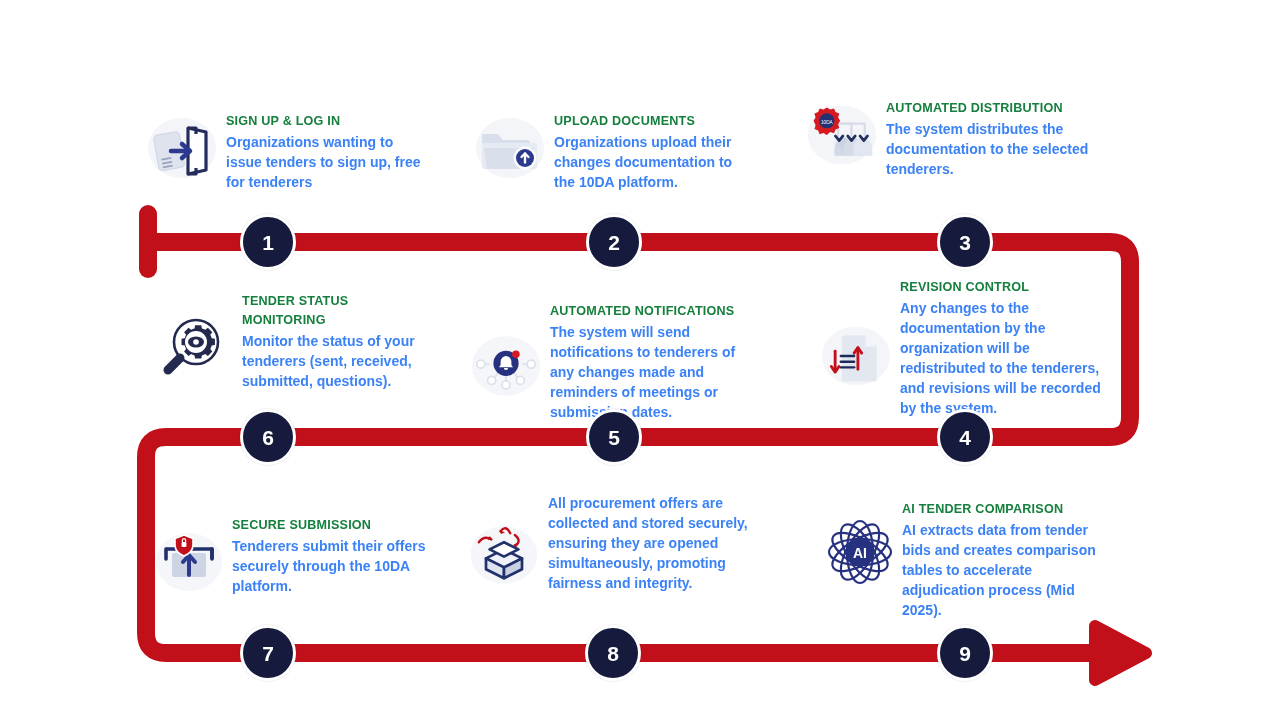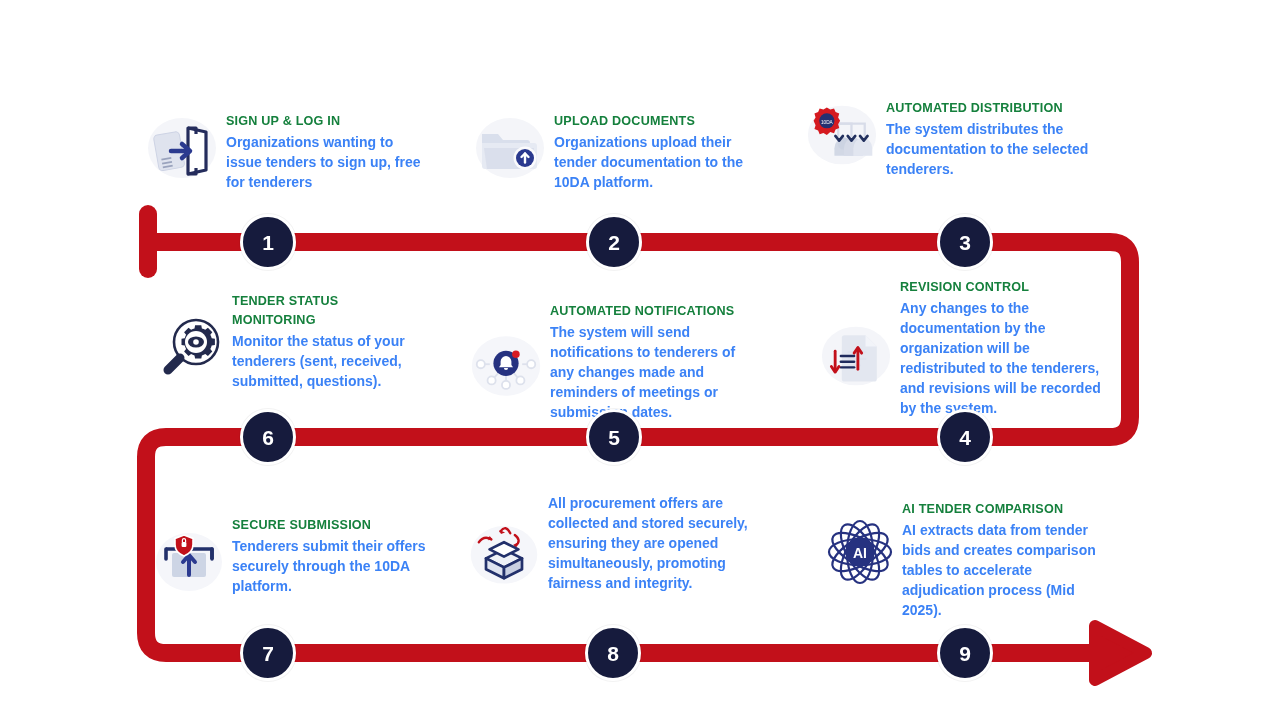--- a/index.html
+++ b/index.html
@@ -139,21 +139,21 @@
         <path d="M8 31 h52 a3 3 0 0 1 3 3 v20 a3 3 0 0 1 -3 3 H11 a3 3 0 0 1 -3 -3 Z" fill="#e6eaf3"></path>
         <path d="M10 36 h50 l-5 21 H13 Z" fill="#cfd6e6" opacity="0.55"></path>
         <circle cx="51" cy="46" r="11.5" fill="#ffffff" opacity="0.85"></circle>
         <circle cx="51" cy="46" r="9" fill="#2b3a8f"></circle>
         <path d="M51 41.5 L51 50.5" stroke="#ffffff" stroke-width="2.4" stroke-linecap="round"></path>
         <path d="M47.5 45 L51 41.5 L54.5 45" fill="none" stroke="#ffffff" stroke-width="2.4" stroke-linecap="round" stroke-linejoin="round"></path>
       </svg>
     </div>
     <div class="card-text">
       <div class="card-title">UPLOAD DOCUMENTS</div>
-      <div class="card-desc">Organizations upload their tender documentation to the 10DA platform.</div>
+      <div class="card-desc">Organizations upload their changes documentation to the 10DA platform.</div>
     </div>
   </div>
 
   <div class="card" style="left:806px; top:99px; width:290px;">
     <div class="card-icon">
       <svg width="76" height="76" viewBox="0 0 76 76">
         <ellipse cx="38" cy="38" rx="36" ry="31" fill="#f4f5f9"></ellipse>
         <g opacity="0.9">
           <path d="M34 26 h14 v14" fill="none" stroke="#d5dae8" stroke-width="2.4"></path>
           <path d="M34 26 h28 v14" fill="none" stroke="#d5dae8" stroke-width="2.4"></path>
@@ -180,21 +180,21 @@
           <text x="0" y="2" font-family="Liberation Sans, sans-serif" font-size="5" fill="#ffffff" text-anchor="middle">10DA</text>
         </g>
       </svg>
     </div>
     <div class="card-text">
       <div class="card-title">AUTOMATED DISTRIBUTION</div>
       <div class="card-desc">The system distributes the documentation to the selected tenderers.</div>
     </div>
   </div>
 
-  <div class="card" style="left:152px; top:292px; width:280px;">
+  <div class="card" style="left:152px; top:292px; width:280px;gap:10px;">
     <div class="card-icon" style="margin-top:20px;">
       <svg width="66" height="66" viewBox="0 0 66 66">
         <circle cx="38" cy="27" r="22" fill="none" stroke="#232a4d" stroke-width="2.6"></circle>
         <g transform="translate(38,27)" fill="#232a4d">
           <path d="M-14.5 -3.2 l3.2 -0.6 a11 11 0 0 1 1.4 -3.4 l-2 -2.6 l4.4 -4.4 l2.6 2 a11 11 0 0 1 3.4 -1.4 l0.6 -3.2 h6.2 l0.6 3.2 a11 11 0 0 1 3.4 1.4 l2.6 -2 l4.4 4.4 l-2 2.6 a11 11 0 0 1 1.4 3.4 l3.2 0.6 v6.2 l-3.2 0.6 a11 11 0 0 1 -1.4 3.4 l2 2.6 l-4.4 4.4 l-2.6 -2 a11 11 0 0 1 -3.4 1.4 l-0.6 3.2 h-6.2 l-0.6 -3.2 a11 11 0 0 1 -3.4 -1.4 l-2.6 2 l-4.4 -4.4 l2 -2.6 a11 11 0 0 1 -1.4 -3.4 l-3.2 -0.6 Z"></path>
           <circle cx="0" cy="0" r="11" fill="#ffffff"></circle>
           <path d="M-8 0 a8 5.5 0 0 1 16 0 a8 5.5 0 0 1 -16 0 Z" fill="#232a4d"></path>
           <circle cx="0" cy="0" r="2.8" fill="#ffffff"></circle>
         </g>
         <path d="M22 43 L10 55" stroke="#232a4d" stroke-width="9" stroke-linecap="round"></path>

